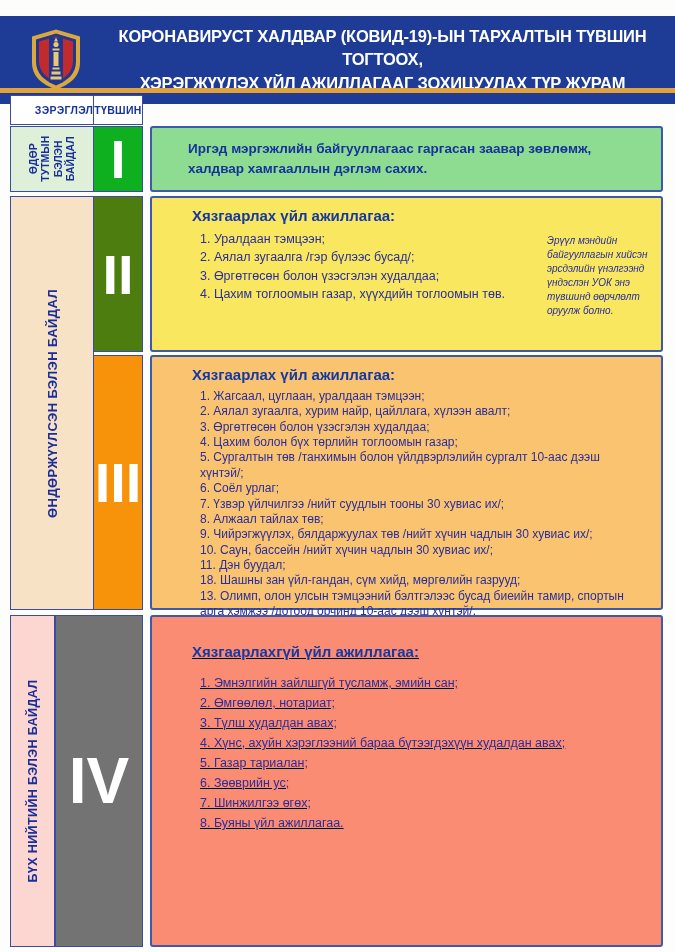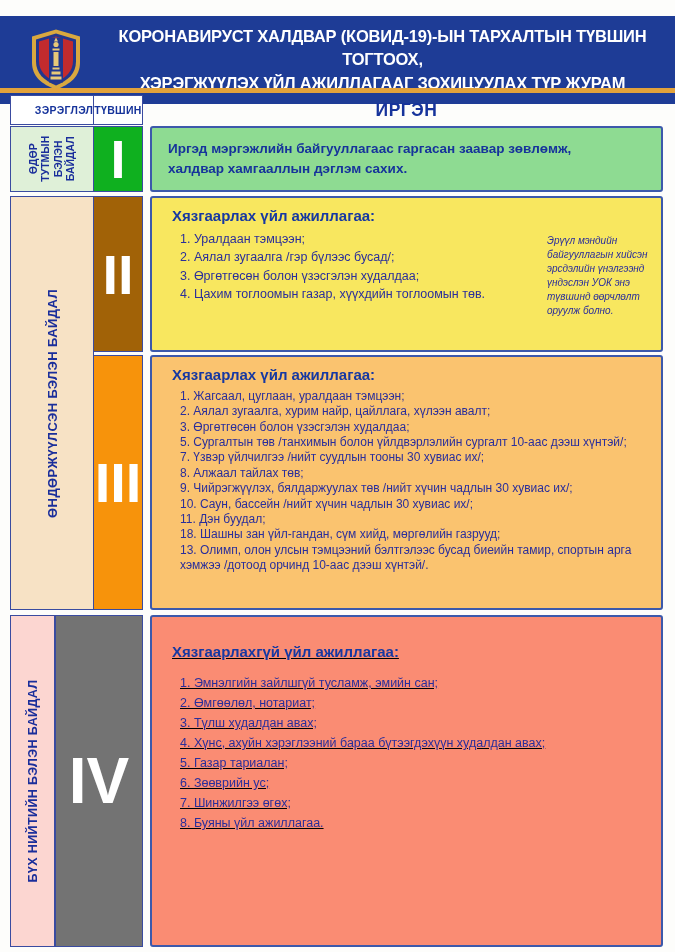--- a/index.html
+++ b/index.html
@@ -54,28 +54,28 @@
   .label23 .rot{font-size:13px;letter-spacing:0.4px;}
   .label4{left:10px;top:615px;width:45px;height:332px;background:#fcd6d1;}
   .label4 .rot{font-size:12.5px;letter-spacing:0.4px;}
 
   .numcell{
     position:absolute;box-sizing:border-box;border:1px solid #3a4ba0;
     display:flex;align-items:center;justify-content:center;
     color:#ffffff;font-weight:bold;
   }
   .num1{left:93px;top:126px;width:50px;height:66px;background:#0fb01f;font-size:54px;}
-  .num2{left:93px;top:196px;width:50px;height:156px;background:#a16207;font-size:56px;}
+  .num2{left:93px;top:196px;width:50px;height:156px;background:#4d7c0f;font-size:56px;}
   .num3{left:93px;top:355px;width:50px;height:255px;background:#f7930b;font-size:56px;}
   .num4{left:55px;top:615px;width:88px;height:332px;background:#737373;font-size:64px;}
 
   
   .cbox{
     position:absolute;left:150px;width:513px;box-sizing:border-box;
-    border:2px solid #3c59ab;border-radius:3px;
+    border:2px solid #3c59ab;border-radius:3px;padding-left:20px;
   }
   .box1{top:126px;height:66px;background:#8edb92;}
   .box1 .txt{
     margin:11px 0 0 16px;max-width:445px;
     color:#16339b;font-weight:bold;font-size:13.5px;line-height:1.5;
   }
   .box2{top:196px;height:156px;background:#f8e75f;}
   .box3{top:355px;height:255px;background:#fac36f;}
   .box4{top:615px;height:332px;background:#fa8c73;text-decoration:underline;}
 
@@ -119,21 +119,20 @@
     </svg>
     <div class="banner-title">
       <span>КОРОНАВИРУСТ ХАЛДВАР (КОВИД-19)-ЫН ТАРХАЛТЫН ТҮВШИН ТОГТООХ,</span>
       <span>ХЭРЭГЖҮҮЛЭХ ҮЙЛ АЖИЛЛАГААГ ЗОХИЦУУЛАХ ТҮР ЖУРАМ</span>
     </div>
   </div>
   <div class="gold-bar"></div>
 
   <div class="hcell cat">ЗЭРЭГЛЭЛ</div>
   <div class="hcell lvl">ТҮВШИН</div>
-  <div class="irgen">ИРГЭН</div>
 
   <div class="sidecell label1">
     <div class="rot pre">ӨДӨР
 ТУТМЫН
 БЭЛЭН
 БАЙДАЛ</div>
   </div>
   <div class="numcell num1">
     <span>I</span>
   </div>
@@ -161,21 +160,23 @@
 
   <div class="numcell num3">
     <span>III</span>
   </div>
   <div class="cbox box3">
     <h2>Хязгаарлах үйл ажиллагаа:</h2>
     <div class="items">
       <div>1. Жагсаал, цуглаан, уралдаан тэмцээн;</div>
       <div>2. Аялал зугаалга, хурим найр, цайллага, хүлээн авалт;</div>
       <div>3. Өргөтгөсөн болон үзэсгэлэн худалдаа;</div>
+      <div>4. Цахим болон бүх төрлийн тоглоомын газар;</div>
       <div>5. Сургалтын төв /танхимын болон үйлдвэрлэлийн сургалт 10-аас дээш хүнтэй/;</div>
+      <div>6. Соёл урлаг;</div>
       <div>7. Үзвэр үйлчилгээ /нийт суудлын тооны 30 хувиас их/;</div>
       <div>8. Алжаал тайлах төв;</div>
       <div>9. Чийрэгжүүлэх, бялдаржуулах төв /нийт хүчин чадлын 30 хувиас их/;</div>
       <div>10. Саун, бассейн /нийт хүчин чадлын 30 хувиас их/;</div>
       <div>11. Дэн буудал;</div>
       <div>18. Шашны зан үйл-гандан, сүм хийд, мөргөлийн газрууд;</div>
       <div>13. Олимп, олон улсын тэмцээний бэлтгэлээс бусад биеийн тамир, спортын арга хэмжээ /дотоод орчинд 10-аас дээш хүнтэй/.</div>
     </div>
   </div>
 

